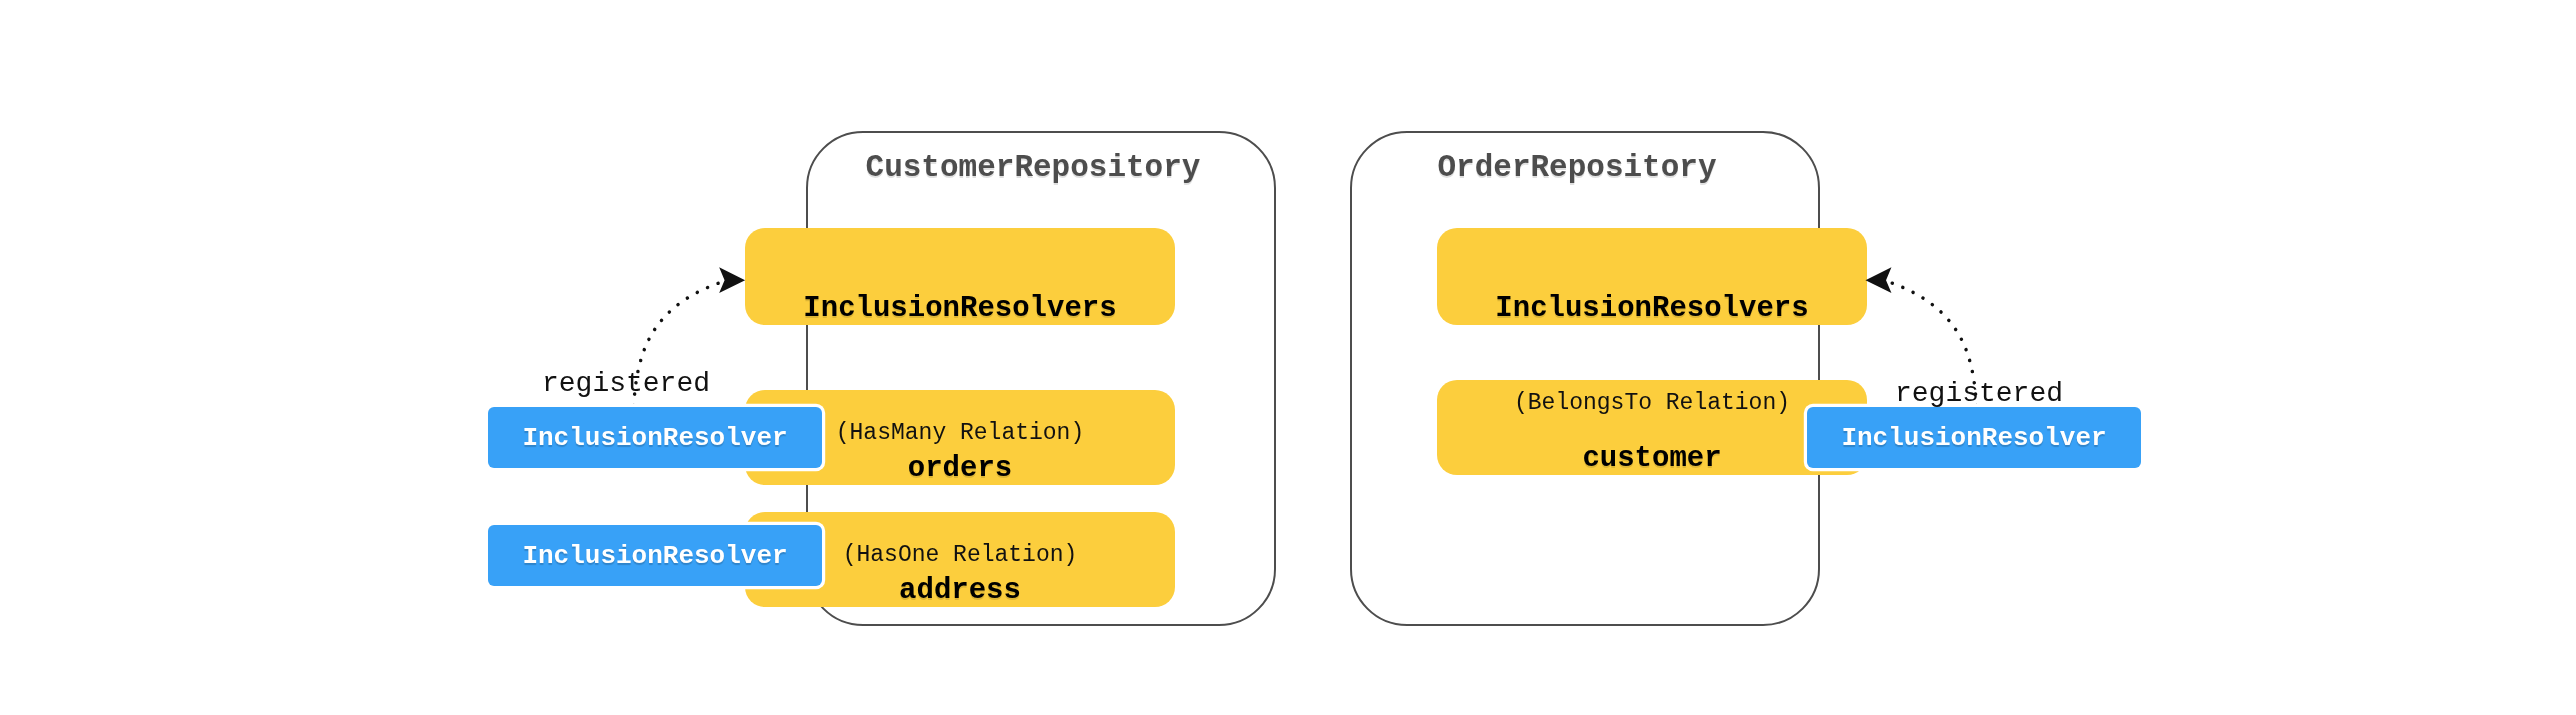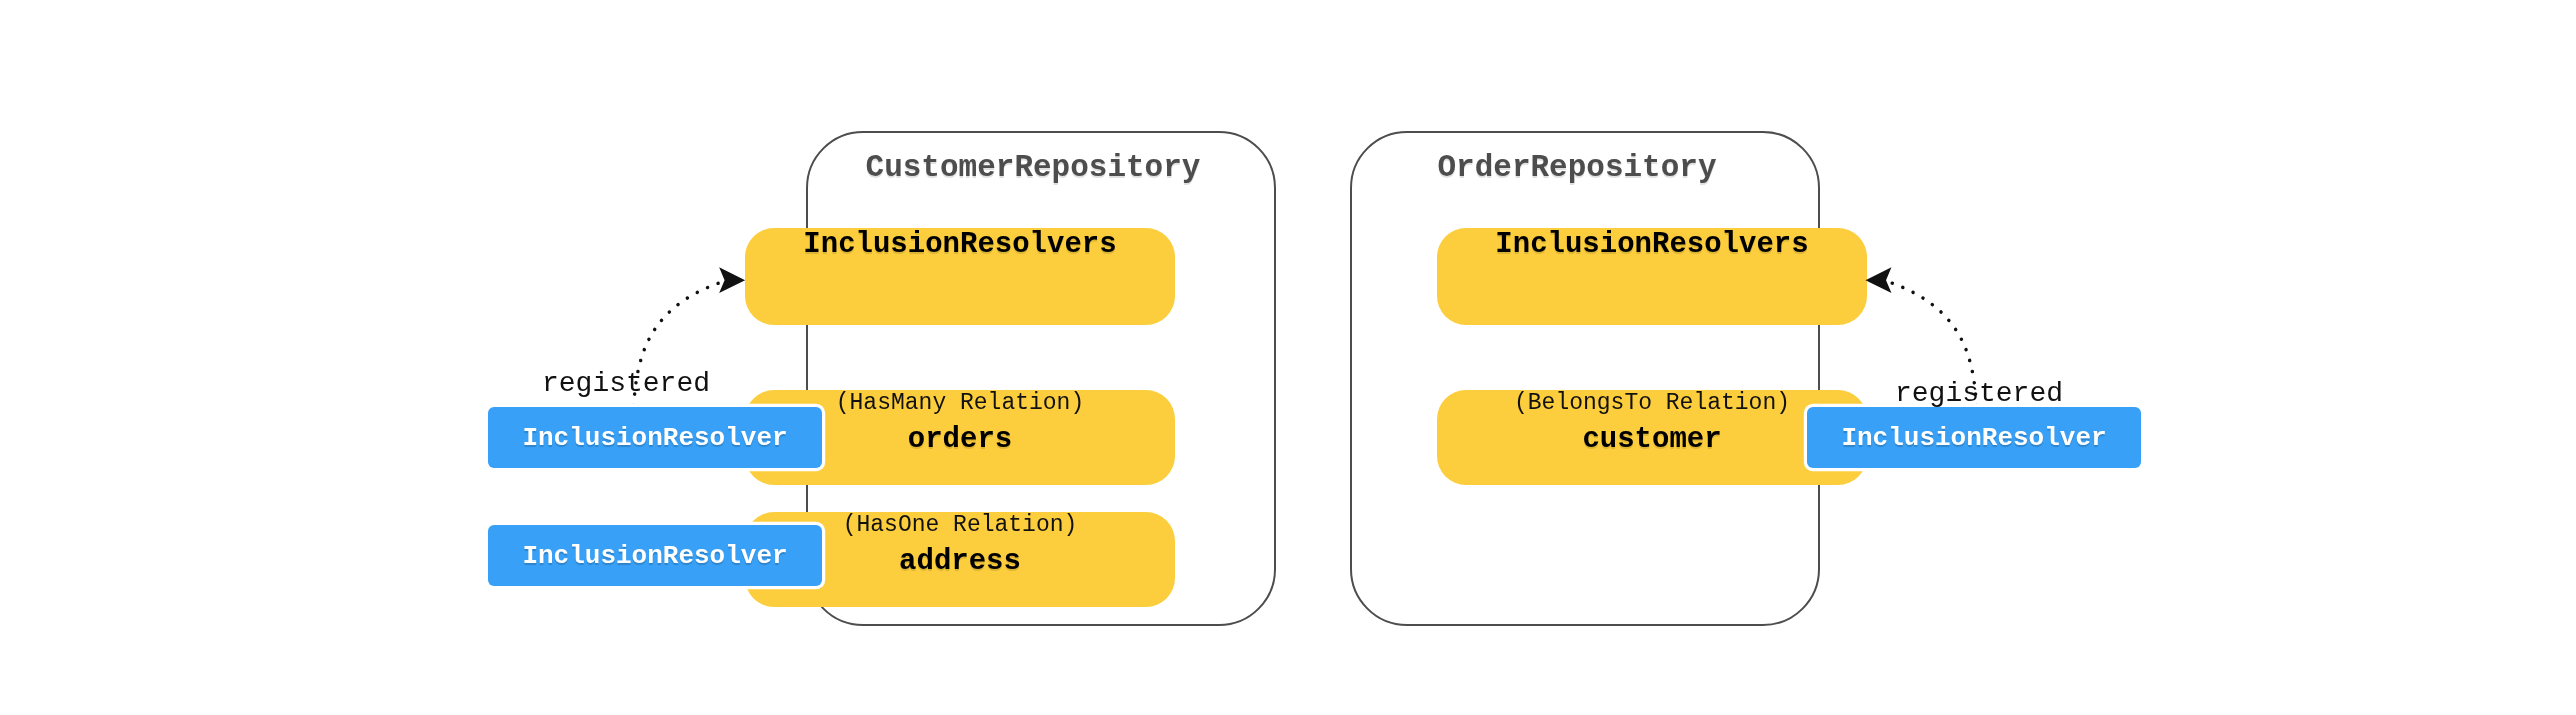--- a/index.html
+++ b/index.html
@@ -34,25 +34,25 @@
     color: #4d4d4d;
     text-shadow: 0 1.6px 0.5px rgba(0,0,0,0.12);
     white-space: nowrap;
   }
 
   
   .ybox {
     position: absolute;
     width: 430px;
     background: #FCCE3D;
-    border-radius: 29px;
+    border-radius: 20px;
     display: flex;
     flex-direction: column;
     align-items: center;
-    justify-content: flex-start;
+    justify-content: flex-end;
     z-index: 2;
     text-align: center;
   }
   .y-single {
     font-weight: 700;
     font-size: 29px;
     color: #000;
     text-shadow: 0 1.6px 0.5px rgba(0,0,0,0.12);
     white-space: nowrap;
   }
@@ -152,21 +152,21 @@
 
   <div class="ybox" style="left:745px; top:390px; height:95px;">
     <div class="y-kind">(HasMany Relation)</div>
     <div class="y-name">orders</div>
   </div>
 
   <div class="ybox" style="left:1437px; top:228px; height:97px;">
     <div class="y-single">InclusionResolvers</div>
   </div>
 
-  <div class="ybox" style="left:1437px; top:390px; height:95px;">
+  <div class="ybox" style="left:1437px; top:380px; height:95px;gap:20px;">
     <div class="y-kind">(BelongsTo Relation)</div>
     <div class="y-name">customer</div>
   </div>
 
   <div class="chip" style="left:488px; top:407px;">
     <div class="chip-label">InclusionResolver</div>
   </div>
 
   <div class="chip" style="left:488px; top:525px;">
     <div class="chip-label">InclusionResolver</div>

